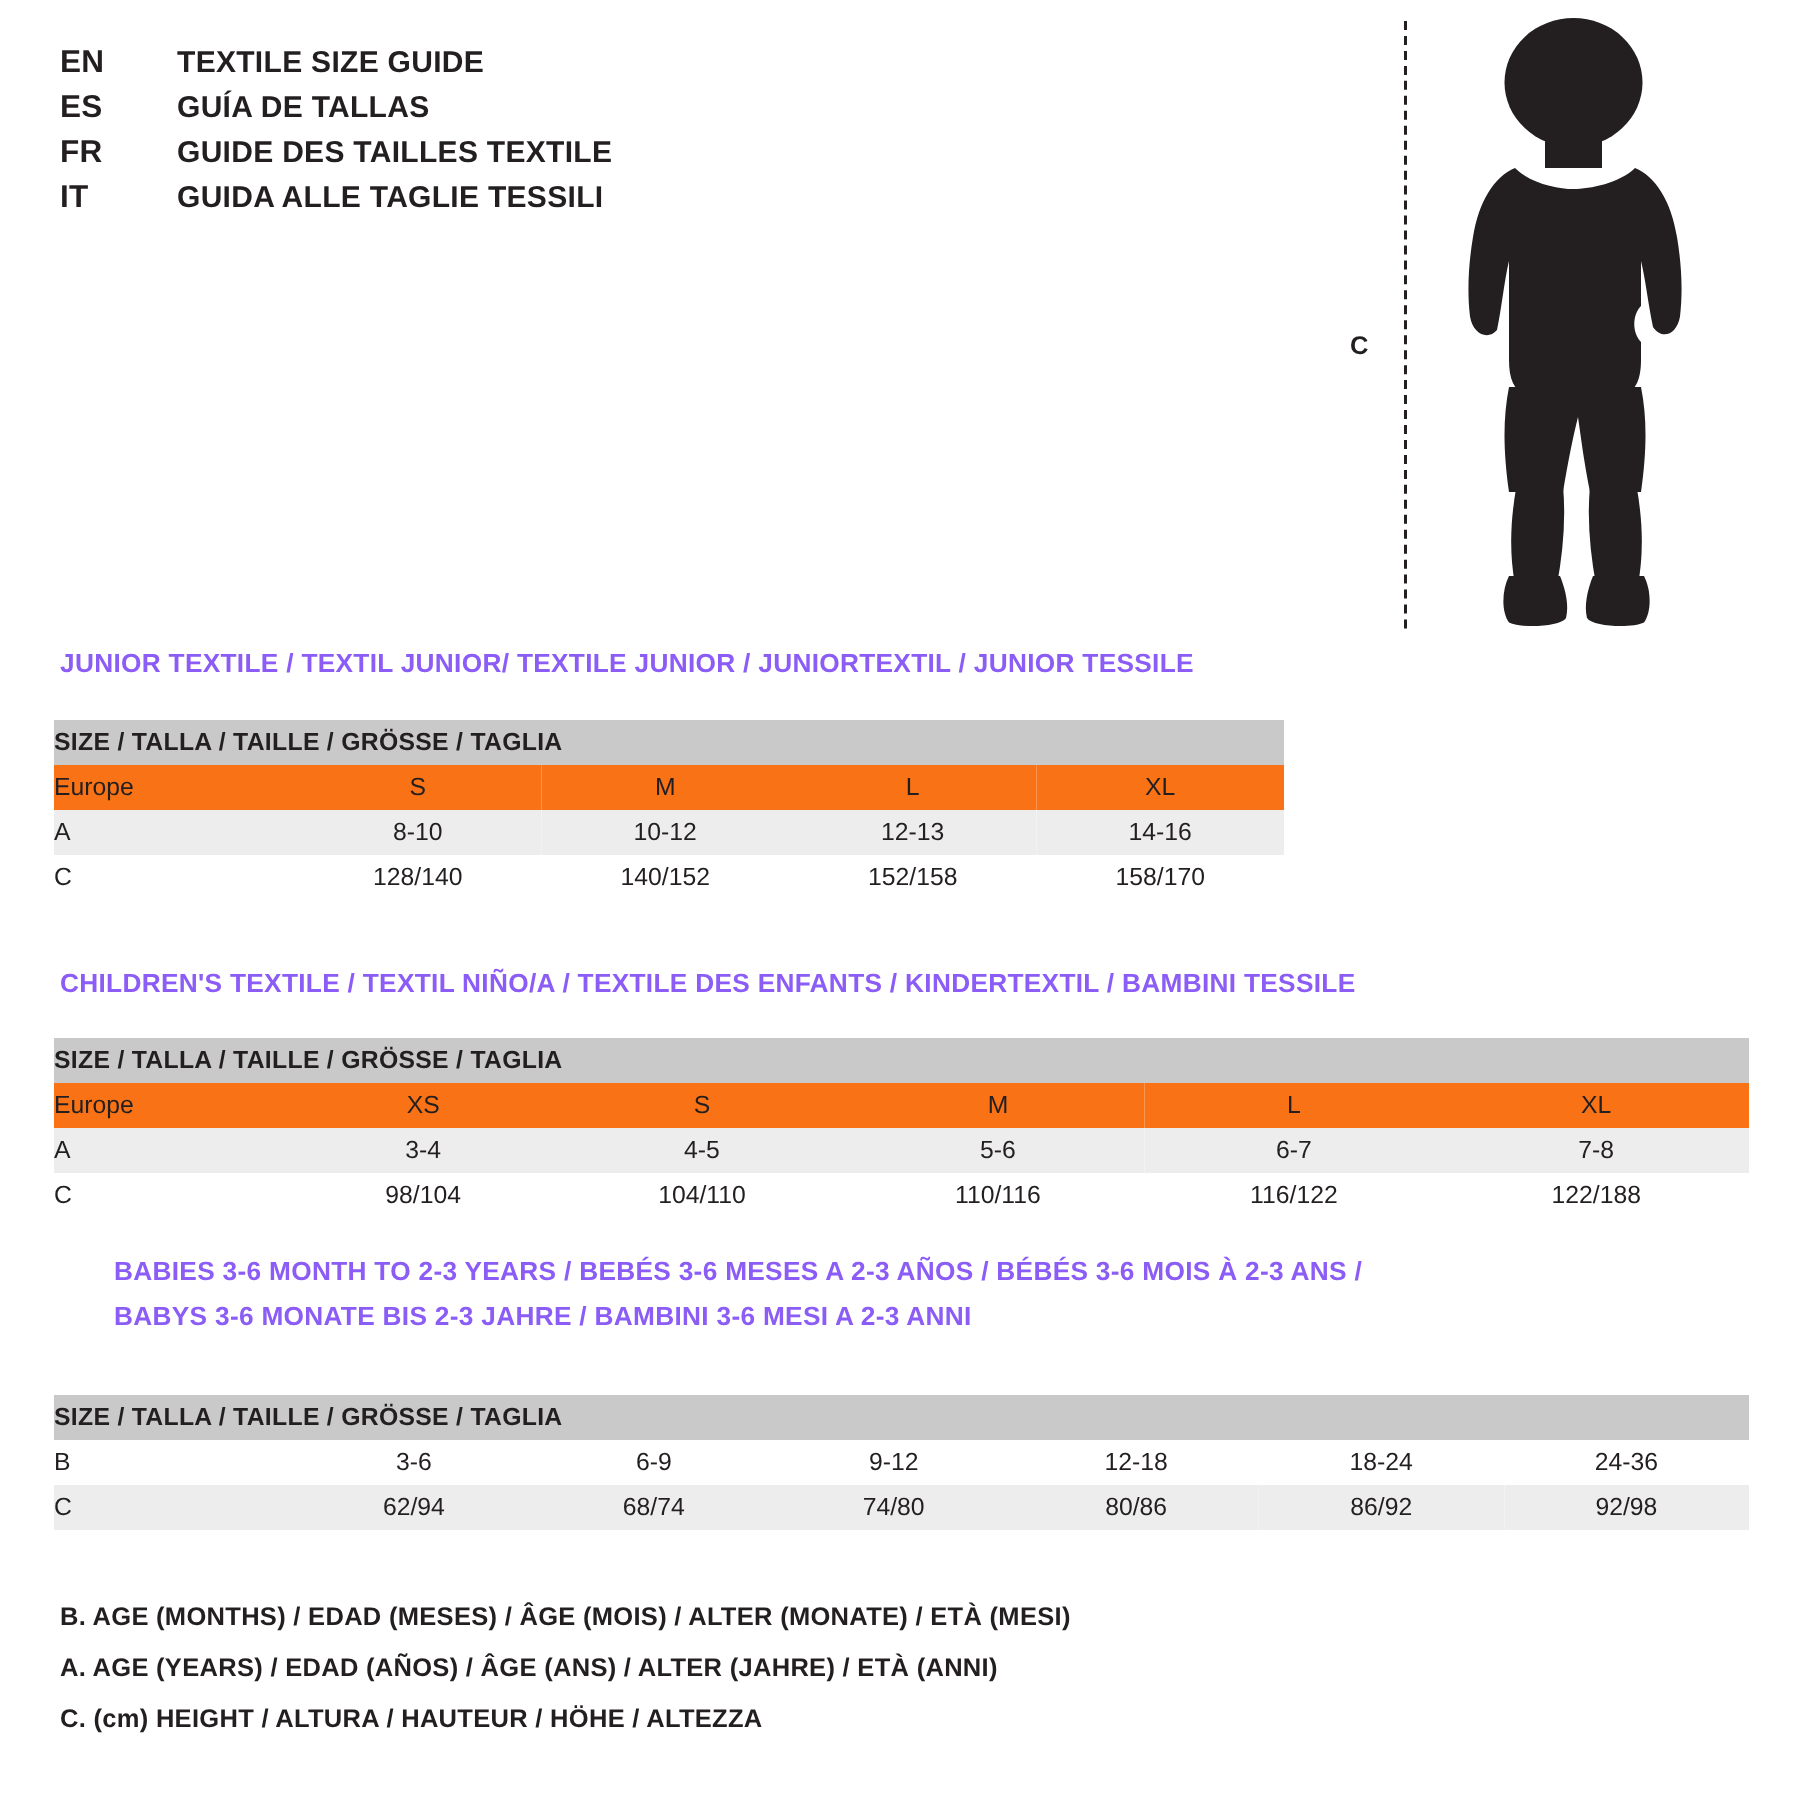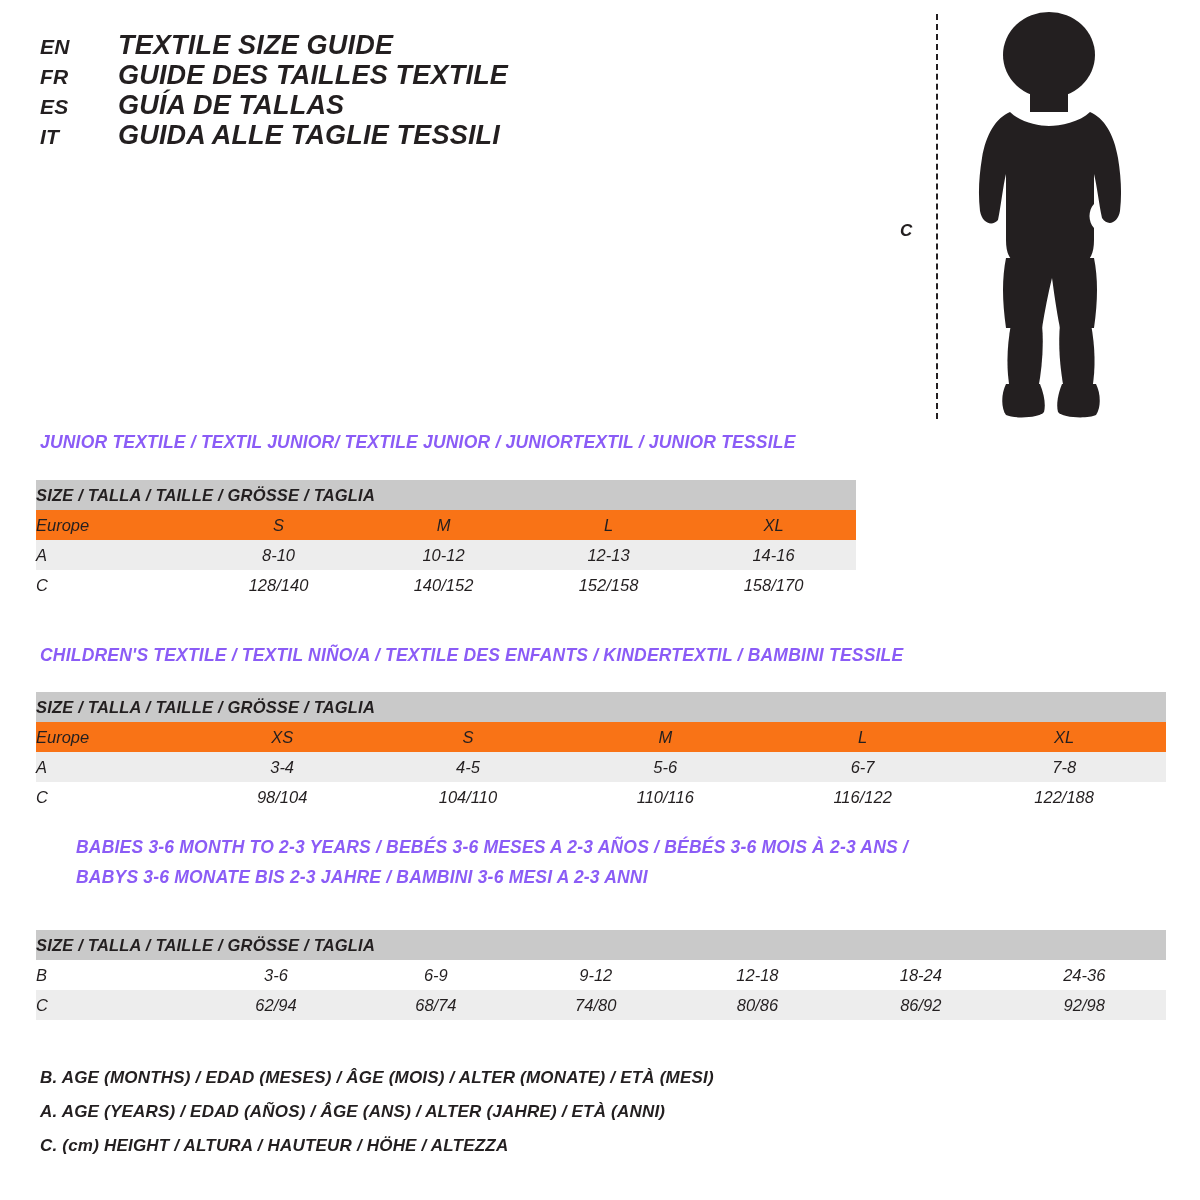--- a/index.html
+++ b/index.html
@@ -15,21 +15,20 @@
     position: relative;
     overflow: hidden;
   }
 
   .page {
     position: relative;
     width: 1200px;
     height: 1200px;
     box-sizing: border-box;
     padding: 12px;
-    font-style: italic;
   }
 
   
   .lang-block {
     position: absolute;
     left: 40px;
     top: 30px;
     width: 560px;
   }
   .lang-row {
@@ -38,21 +37,21 @@
     height: 30px;
   }
   .lang-code {
     width: 78px;
     font-size: 21px;
     font-weight: bold;
     letter-spacing: 0.2px;
     color: #231f20;
   }
   .lang-title {
-    font-size: 27px;
+    font-size: 20px;
     font-weight: bold;
     letter-spacing: 0.2px;
     color: #231f20;
     white-space: nowrap;
   }
 
   
   .figure-area {
     position: absolute;
     right: 48px;
@@ -156,26 +155,26 @@
 <body>
 
 <div class="page">
 
   <div class="lang-block">
     <div class="lang-row">
       <span class="lang-code">EN</span>
       <span class="lang-title">TEXTILE SIZE GUIDE</span>
     </div>
     <div class="lang-row">
+      <span class="lang-code">ES</span>
+      <span class="lang-title">GUÍA DE TALLAS</span>
+    </div>
+    <div class="lang-row">
       <span class="lang-code">FR</span>
       <span class="lang-title">GUIDE DES TAILLES TEXTILE</span>
-    </div>
-    <div class="lang-row">
-      <span class="lang-code">ES</span>
-      <span class="lang-title">GUÍA DE TALLAS</span>
     </div>
     <div class="lang-row">
       <span class="lang-code">IT</span>
       <span class="lang-title">GUIDA ALLE TAGLIE TESSILI</span>
     </div>
   </div>
 
   <div class="figure-area">
     <span class="figure-label">C</span>
     <div class="dash-line"></div>

